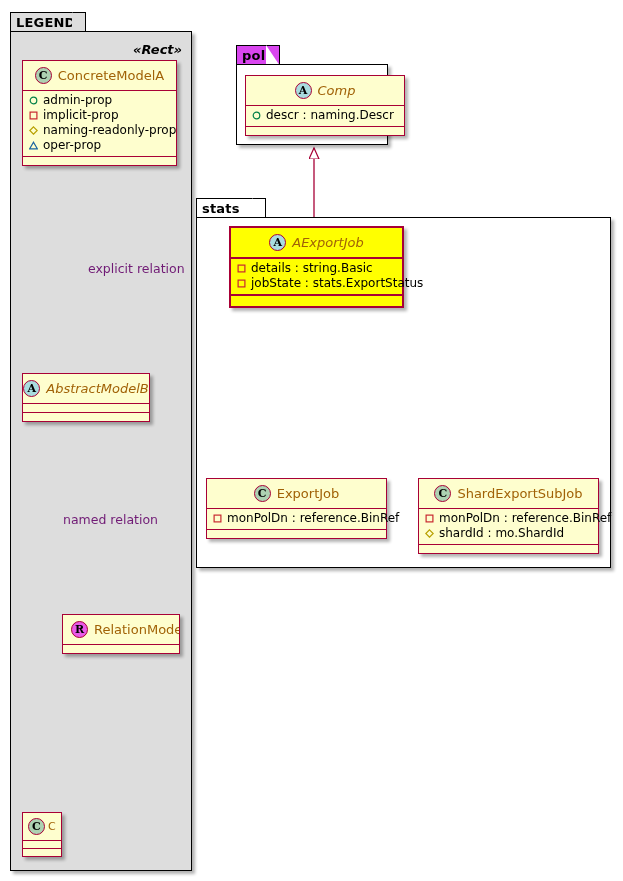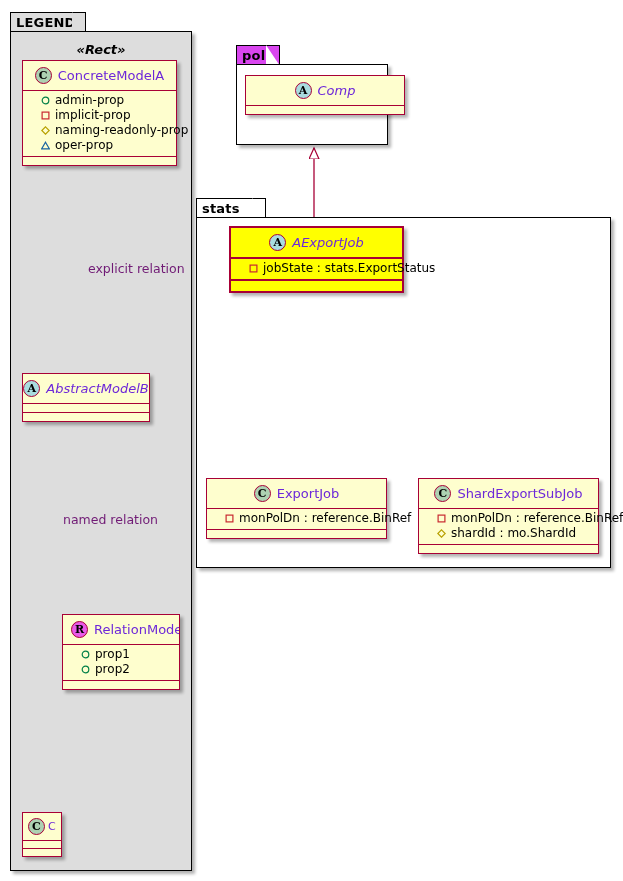--- a/index.html
+++ b/index.html
@@ -66,21 +66,21 @@
   #stats-pkg { background: #ffffff; }
   #stats-tab { background: #ffffff; }
 
   
   .stereotype {
     position: absolute;
     font-style: italic;
     font-weight: bold;
     font-size: 13px;
     color: #000000;
-    text-align: center;
+    text-align: right;
   }
 
   
   .cls {
     position: absolute;
     box-sizing: border-box;
     border: 1.5px solid #A80036;
     background: #FEFECE;
     box-shadow: 3px 3px 3px rgba(0,0,0,0.30);
     display: flex;
@@ -94,21 +94,21 @@
     justify-content: center;
     gap: 6px;
     padding: 4px 8px 5px 8px;
     border-bottom: 1.5px solid #A80036;
     min-height: 20px;
   }
   .cls.hl .cls-head { border-bottom-width: 2px; }
 
   .cls-name {
     font-size: 13px;
-    color: #6d28d9;
+    color: #a16207;
     white-space: nowrap;
   }
   .cls-name.abstract { font-style: italic; }
 
   .badge {
     width: 17px; height: 17px;
     border-radius: 50%;
     box-sizing: border-box;
     display: flex;
     align-items: center;
@@ -118,21 +118,21 @@
     font-family: "DejaVu Serif", serif;
     color: #000000;
     flex: 0 0 auto;
     line-height: 1;
   }
   .badge.C { background: #ADD1B2; border: 1.2px solid #A80036; }
   .badge.A { background: #A9DCDF; border: 1.2px solid #A80036; }
   .badge.R { background: #E95AE9; border: 1.2px solid #A80036; }
 
   .cls-attrs {
-    padding: 2px 6px 3px 18px;
+    padding: 2px 6px 3px 6px;
     border-bottom: 1.5px solid #A80036;
   }
   .cls.hl .cls-attrs { border-bottom-width: 2px; }
 
   .cls-ops {
     min-height: 8px;
   }
 
   .attr {
     display: flex;
@@ -254,34 +254,20 @@
     <div class="cls-ops"></div>
   </div>
 
   <div class="edge-label" style="left:63px; top:512px;">named relation</div>
 
   <div class="cls" style="left:62px; top:614px; width:118px; overflow:hidden;">
     <div class="cls-head" style="justify-content:flex-start;">
       <span class="badge R">R</span>
       <span class="cls-name">RelationModel</span>
     </div>
-    <div class="cls-attrs">
-      <div class="attr">
-        <svg class="vis" viewBox="0 0 9 9">
-            <circle cx="4.5" cy="4.5" r="3.3" fill="none" stroke="#038048" stroke-width="1.2"></circle>
-          </svg>
-        <span class="attr-text">prop1</span>
-      </div>
-      <div class="attr">
-        <svg class="vis" viewBox="0 0 9 9">
-            <circle cx="4.5" cy="4.5" r="3.3" fill="none" stroke="#038048" stroke-width="1.2"></circle>
-          </svg>
-        <span class="attr-text">prop2</span>
-      </div>
-    </div>
     <div class="cls-ops"></div>
   </div>
 
   <div class="cls" style="left:22px; top:812px; width:40px;">
     <div class="cls-head" style="padding:3px 5px 4px 5px; justify-content:flex-start; gap:3px;">
       <span class="badge C">C</span>
       <span class="cls-name" style="font-size:11px;">C</span>
     </div>
     <div class="sep-row" style="height:7px;"></div>
     <div class="cls-ops" style="min-height:7px;"></div>
@@ -291,39 +277,53 @@
     <span>pol</span>
     <span class="slant" style="background:#ffffff; clip-path: polygon(0 0, 100% 100%, 0 100%);"></span>
   </div>
   <div class="pkg" id="pol-pkg" style="left:236px; top:64px; width:152px; height:81px;"></div>
 
   <div class="cls" style="left:245px; top:75px; width:160px;">
     <div class="cls-head">
       <span class="badge A">A</span>
       <span class="cls-name abstract">Comp</span>
     </div>
+    <div class="cls-attrs">
+      <div class="attr">
+        <svg class="vis" viewBox="0 0 9 9">
+            <circle cx="4.5" cy="4.5" r="3.3" fill="none" stroke="#038048" stroke-width="1.2"></circle>
+          </svg>
+        <span class="attr-text">descr : naming.Descr</span>
+      </div>
+    </div>
     <div class="cls-ops"></div>
   </div>
 
   <div class="pkg-tab" id="stats-tab" style="left:196px; top:198px; width:70px; height:20px;">
     <span>stats</span>
     <span class="slant" style="background:#ffffff; clip-path: polygon(0 0, 100% 100%, 0 100%);"></span>
   </div>
   <div class="pkg" id="stats-pkg" style="left:196px; top:217px; width:415px; height:351px;"></div>
 
   <div class="cls hl" style="left:229px; top:226px; width:175px;">
     <div class="cls-head">
       <span class="badge A">A</span>
       <span class="cls-name abstract">AExportJob</span>
     </div>
     <div class="cls-attrs">
       <div class="attr">
         <svg class="vis" viewBox="0 0 9 9">
             <rect x="1.1" y="1.1" width="6.8" height="6.8" fill="none" stroke="#C82930" stroke-width="1.2"></rect>
           </svg>
+        <span class="attr-text">details : string.Basic</span>
+      </div>
+      <div class="attr">
+        <svg class="vis" viewBox="0 0 9 9">
+            <rect x="1.1" y="1.1" width="6.8" height="6.8" fill="none" stroke="#C82930" stroke-width="1.2"></rect>
+          </svg>
         <span class="attr-text">jobState : stats.ExportStatus</span>
       </div>
     </div>
     <div class="cls-ops" style="min-height:10px;"></div>
   </div>
 
   <div class="cls" style="left:206px; top:478px; width:181px;">
     <div class="cls-head">
       <span class="badge C">C</span>
       <span class="cls-name">ExportJob</span>

